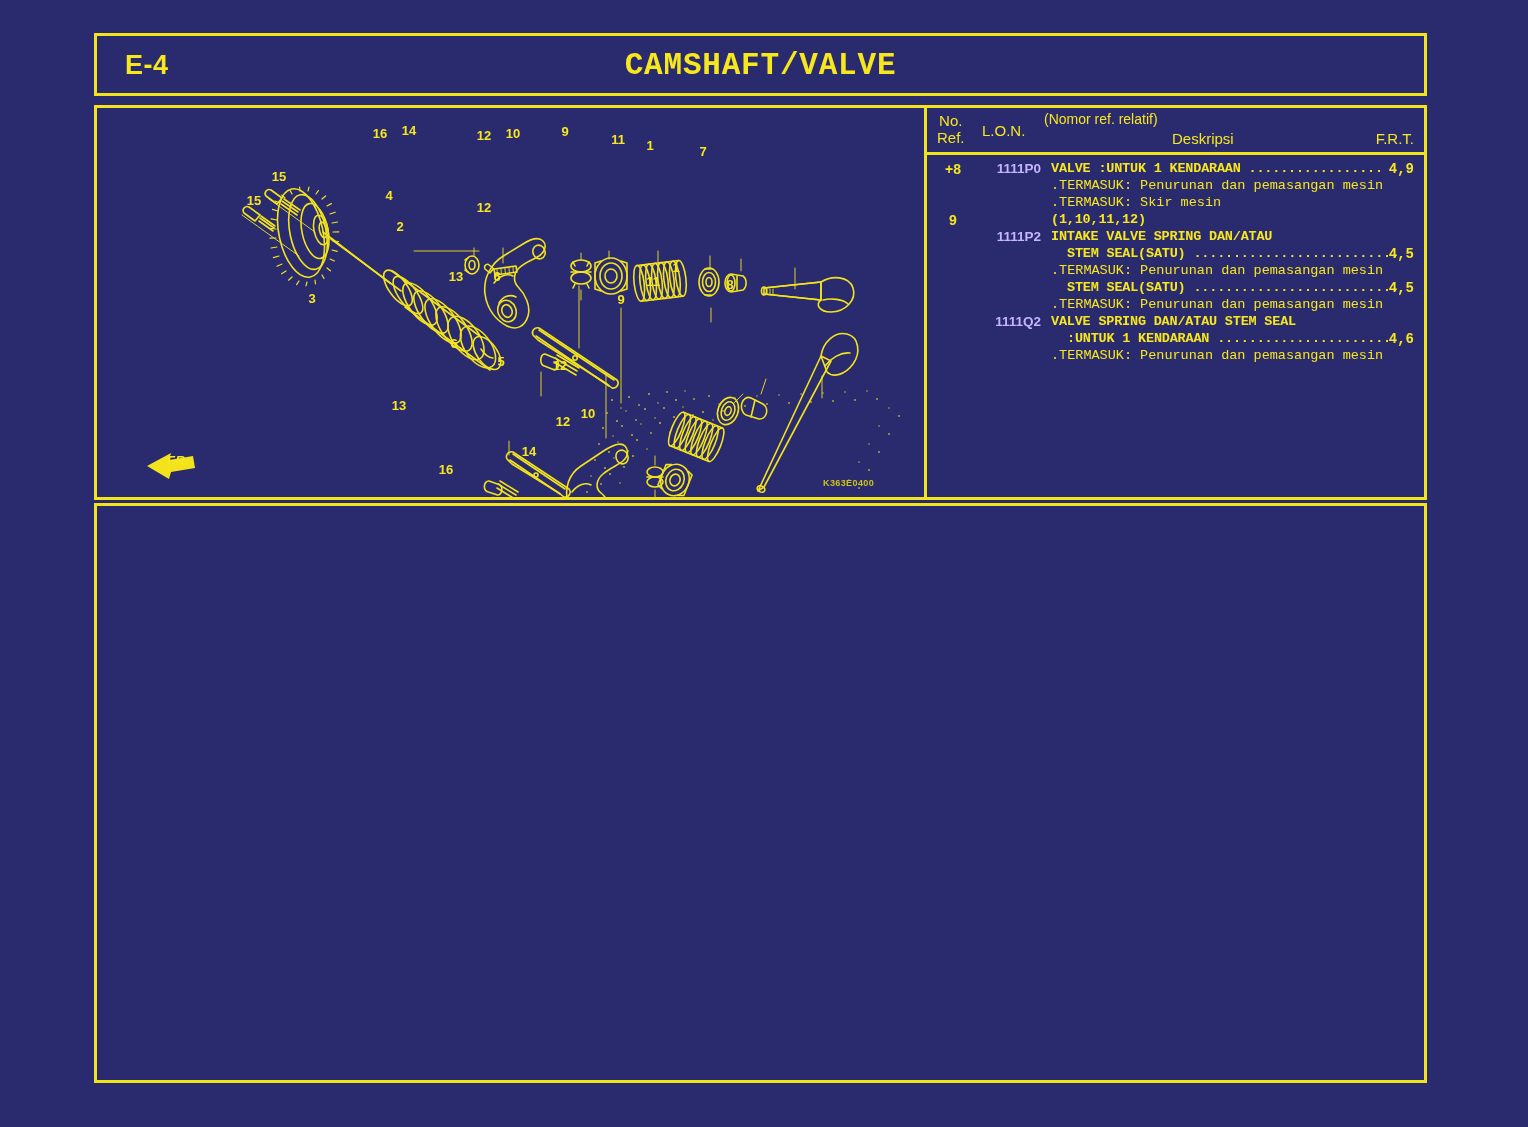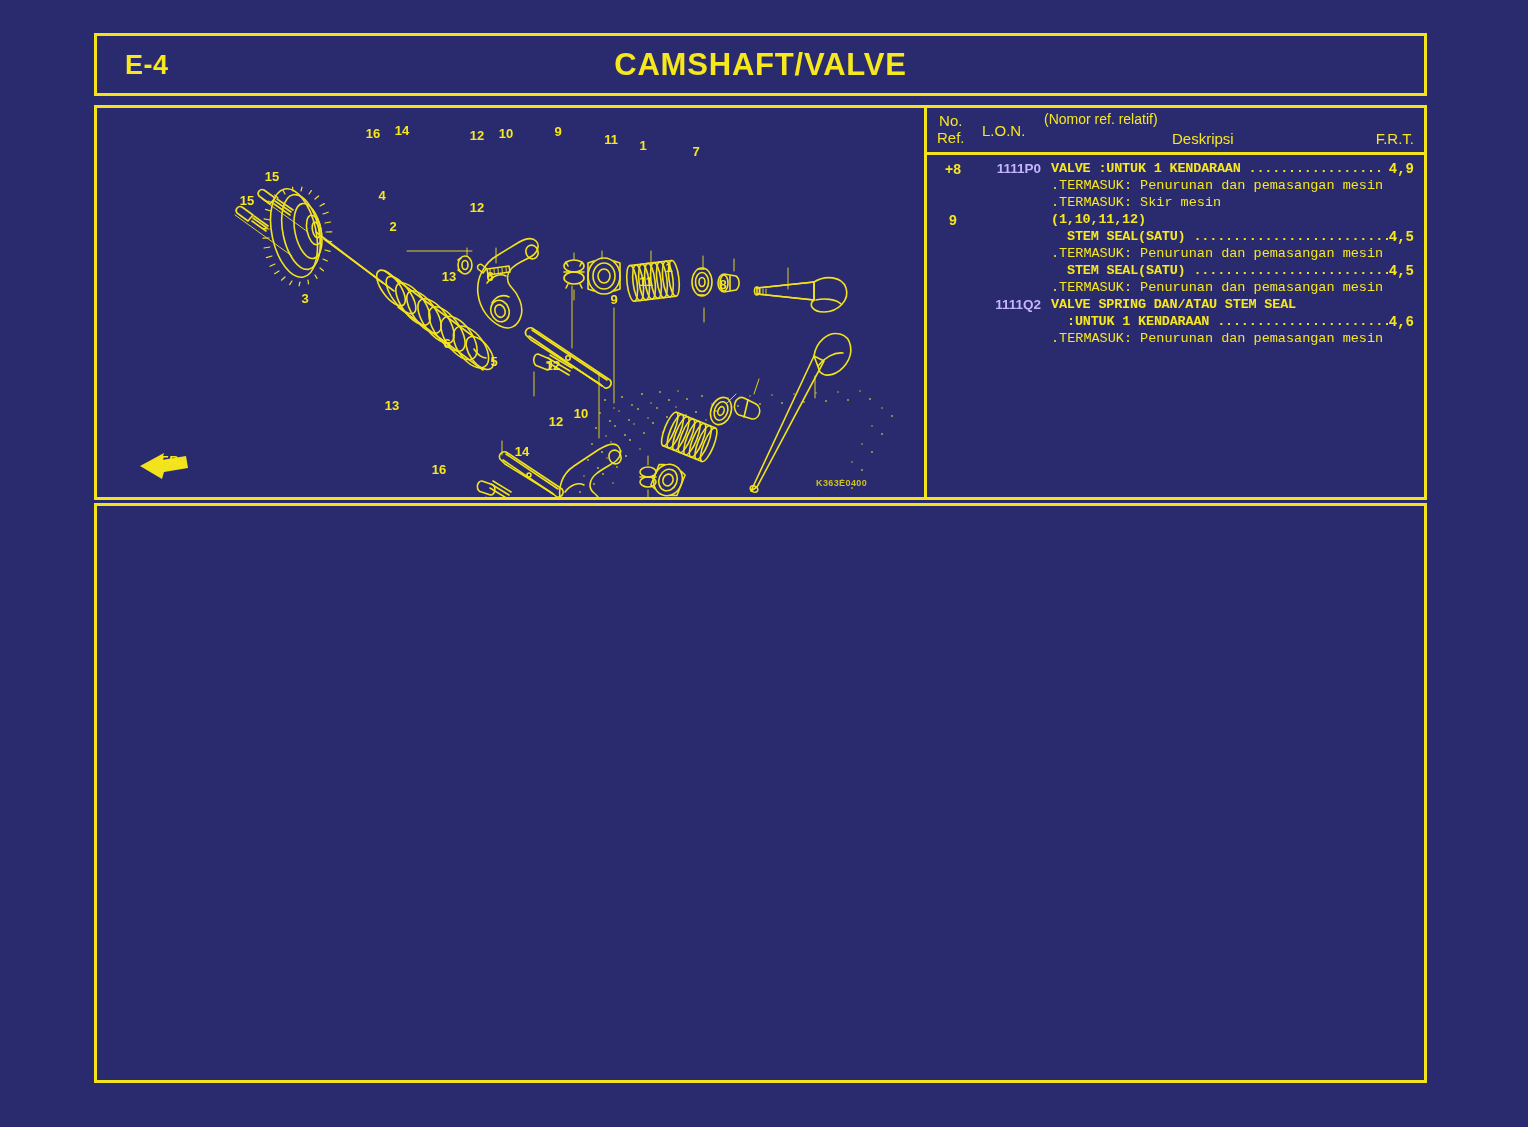--- a/index.html
+++ b/index.html
@@ -19,37 +19,37 @@
     background: #2a2a6e;
   }
   .header-code {
     position: absolute; left: 28px; top: 50%; transform: translateY(-50%);
     color: #f7e71d; font-size: 27px; font-weight: bold;
     letter-spacing: .5px;
   }
   .header-title {
     position: absolute; left: 0; right: 0; top: 50%; transform: translateY(-50%);
     text-align: center; color: #f7e71d;
-    font-size: 31px; font-weight: bold; letter-spacing: .8px;
+    font-size: 31px; font-weight: bold; letter-spacing: .8px; font-family: Liberation Mono, monospace;
   }
 
   
   .mainband {
     position: absolute; left: 94px; top: 105px;
     width: 1333px; height: 395px;
     border: 3px solid #f2e31c;
     background: #2a2a6e;
   }
   .vdiv {
     position: absolute; left: 827px; top: 0; bottom: 0;
     width: 3px; background: #f2e31c;
   }
 
   
-  .diagram { position: absolute; left: 5px; top: 0; width: 827px; height: 100%; overflow: hidden; text-decoration: underline; }
+  .diagram { position: absolute; left: 12px; top: 0; width: 827px; height: 100%; overflow: hidden; text-decoration: underline; }
   .diagram svg { display:block; }
   .fr-label {
     position: absolute; left: 58px; top: 345px;
     color: #f7e71d; font-size: 13px; font-weight: bold;
     font-style: italic; letter-spacing: .5px;
   }
   .diag-code {
     position: absolute; left: 714px; top: 370px;
     color: #cfc21a; font-size: 9px; font-weight: bold;
     letter-spacing: .4px; font-family: "Liberation Sans", sans-serif;
@@ -524,20 +524,26 @@
             <div class="c-frt"></div>
           </div>
           <div class="row">
             <div class="c-ref">9</div>
             <div class="c-lon"></div>
             <div class="c-desc">(1,10,11,12)</div>
             <div class="c-frt"></div>
           </div>
           <div class="row">
             <div class="c-ref"></div>
+            <div class="c-lon">1111P2</div>
+            <div class="c-desc">INTAKE VALVE SPRING DAN/ATAU</div>
+            <div class="c-frt"></div>
+          </div>
+          <div class="row">
+            <div class="c-ref"></div>
             <div class="c-lon"></div>
             <div class="c-desc ind1">STEM SEAL(SATU) ..........................</div>
             <div class="c-frt">4,5</div>
           </div>
           <div class="row">
             <div class="c-ref"></div>
             <div class="c-lon"></div>
             <div class="c-desc sub">.TERMASUK: Penurunan dan pemasangan mesin</div>
             <div class="c-frt"></div>
           </div>

